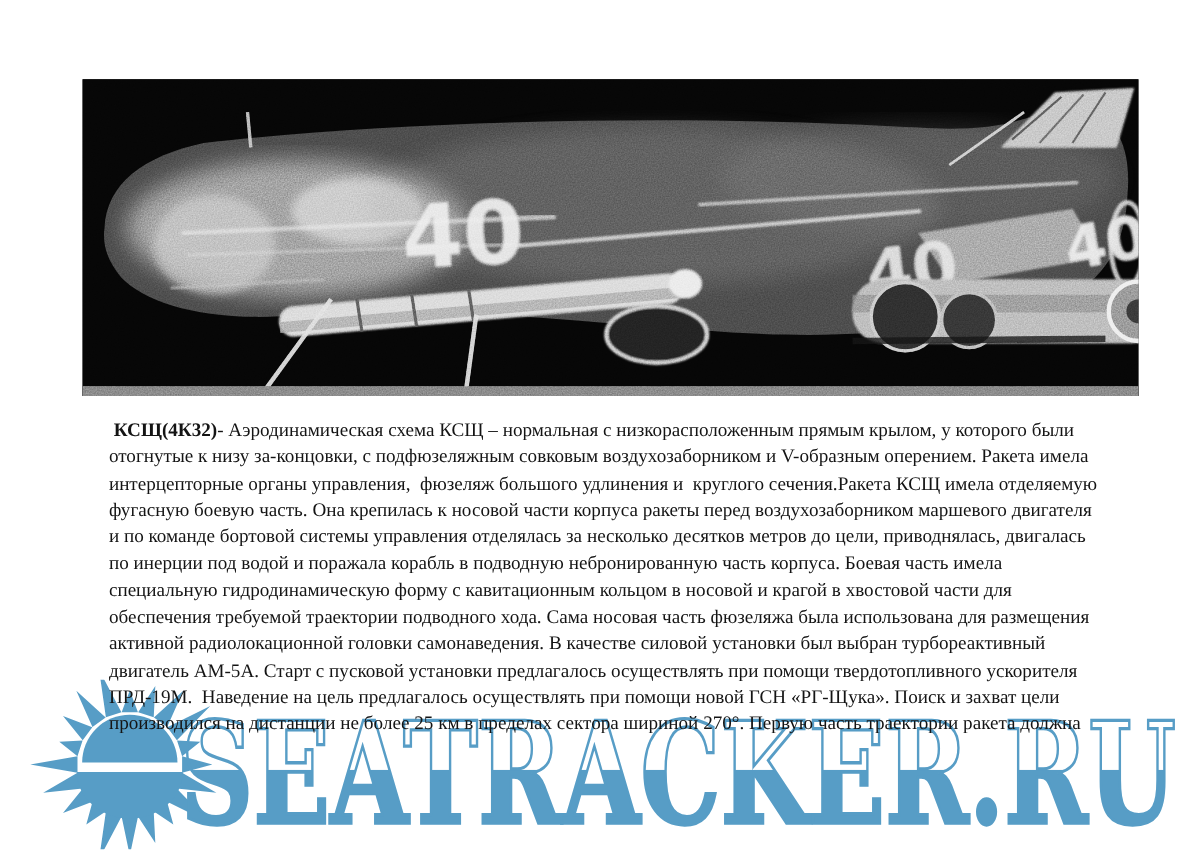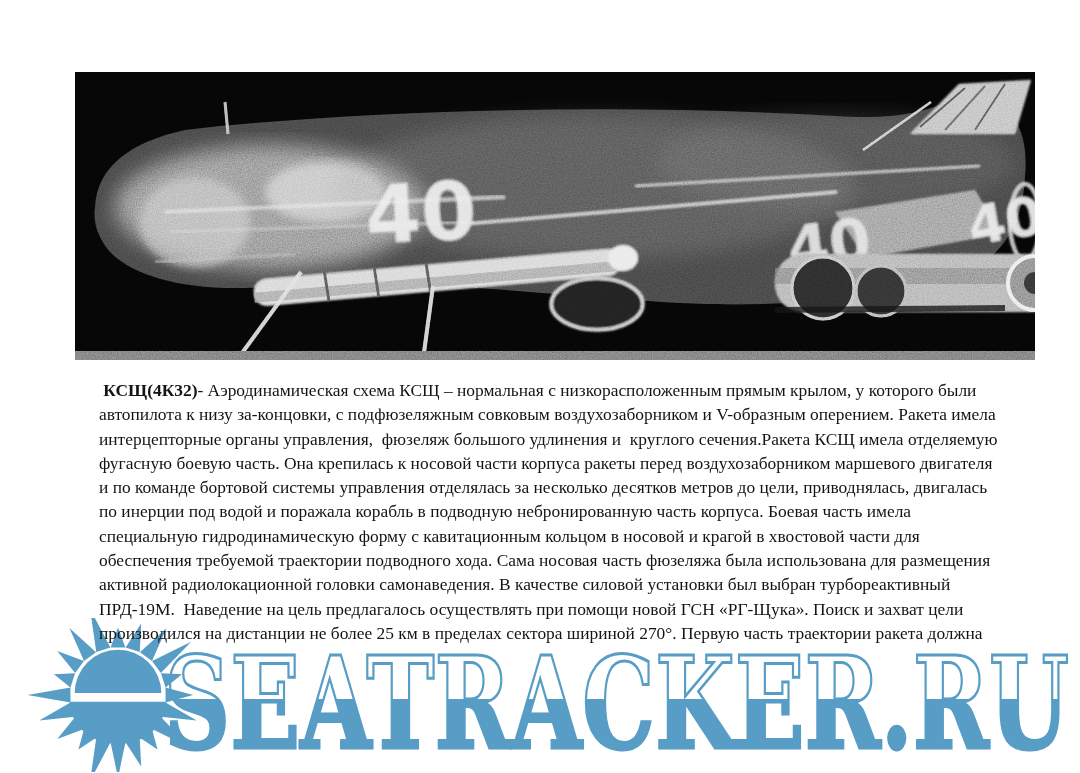--- a/index.html
+++ b/index.html
@@ -126,28 +126,29 @@
       <line x1="358" y1="214" x2="348" y2="288" stroke="#d8d8d8" stroke-width="4" opacity="0.9"></line>
 
       <rect x="0" y="279" width="960" height="9" fill="#6d6d6d"></rect>
 
       <rect x="0" y="0" width="960" height="288" filter="url(#grainF)" opacity="0.9" style="mix-blend-mode:overlay"></rect>
     </svg>
   </figure>
 
   <div class="article">
     <div class="line"><span class="lead"> КСЩ(4К32)</span><span>- Аэродинамическая схема КСЩ – нормальная с низкорасположенным прямым крылом, у которого были</span></div>
-    <div class="line">автопилота к низу за-концовки, с подфюзеляжным совковым воздухозаборником и V-образным оперением. Ракета имела</div>
+    <div class="line">отогнутые к низу за-концовки, с подфюзеляжным совковым воздухозаборником и V-образным оперением. Ракета имела</div>
     <div class="line">интерцепторные органы управления,  фюзеляж большого удлинения и  круглого сечения.Ракета КСЩ имела отделяемую</div>
     <div class="line">фугасную боевую часть. Она крепилась к носовой части корпуса ракеты перед воздухозаборником маршевого двигателя</div>
     <div class="line">и по команде бортовой системы управления отделялась за несколько десятков метров до цели, приводнялась, двигалась</div>
     <div class="line">по инерции под водой и поражала корабль в подводную небронированную часть корпуса. Боевая часть имела</div>
     <div class="line">специальную гидродинамическую форму с кавитационным кольцом в носовой и крагой в хвостовой части для</div>
     <div class="line">обеспечения требуемой траектории подводного хода. Сама носовая часть фюзеляжа была использована для размещения</div>
     <div class="line">активной радиолокационной головки самонаведения. В качестве силовой установки был выбран турбореактивный</div>
+    <div class="line">двигатель АМ-5А. Старт с пусковой установки предлагалось осуществлять при помощи твердотопливного ускорителя</div>
     <div class="line">ПРД-19М.  Наведение на цель предлагалось осуществлять при помощи новой ГСН «РГ-Щука». Поиск и захват цели</div>
     <div class="line">производился на дистанции не более 25 км в пределах сектора шириной 270°. Первую часть траектории ракета должна</div>
   </div>
 
   <div class="watermark">
     <svg class="wm-logo" viewBox="0 0 200 160">
       <g fill="#579DC6">
         <path id="sun-rays-path" d="M92.3,30.6L100.0,10.0L107.7,30.6ZM107.9,30.6L124.1,5.8L122.6,35.4ZM122.8,35.5L150.5,10.4L135.3,44.6ZM135.4,44.7L176.0,24.7L144.5,57.2ZM144.6,57.4L166.6,58.4L149.4,72.1ZM149.4,72.3L178.0,80.0L149.4,87.7ZM149.4,87.9L181.8,106.6L144.6,102.6ZM144.5,102.8L176.0,135.3L135.4,115.3ZM135.3,115.4L141.1,136.6L122.8,124.5ZM122.6,124.6L124.1,154.2L107.9,129.4ZM107.7,129.4L100.0,166.0L92.3,129.4ZM92.1,129.4L71.0,169.4L77.4,124.6ZM77.2,124.5L58.9,136.6L64.7,115.4ZM64.6,115.3L36.9,125.8L55.5,102.8ZM55.4,102.6L18.2,106.6L50.6,87.9ZM50.6,87.7L6.0,80.0L50.6,72.3ZM50.6,72.1L33.4,58.4L55.4,57.4ZM55.5,57.2L36.9,34.2L64.6,44.7ZM64.7,44.6L49.5,10.4L77.2,35.5ZM77.4,35.4L71.0,-9.4L92.1,30.6Z"></path>
         <path d="M 55,78 A 45,45 0 0 1 145,78 Z"></path>
         <path d="M 50,87 A 50,44 0 0 0 150,87 Z"></path>

